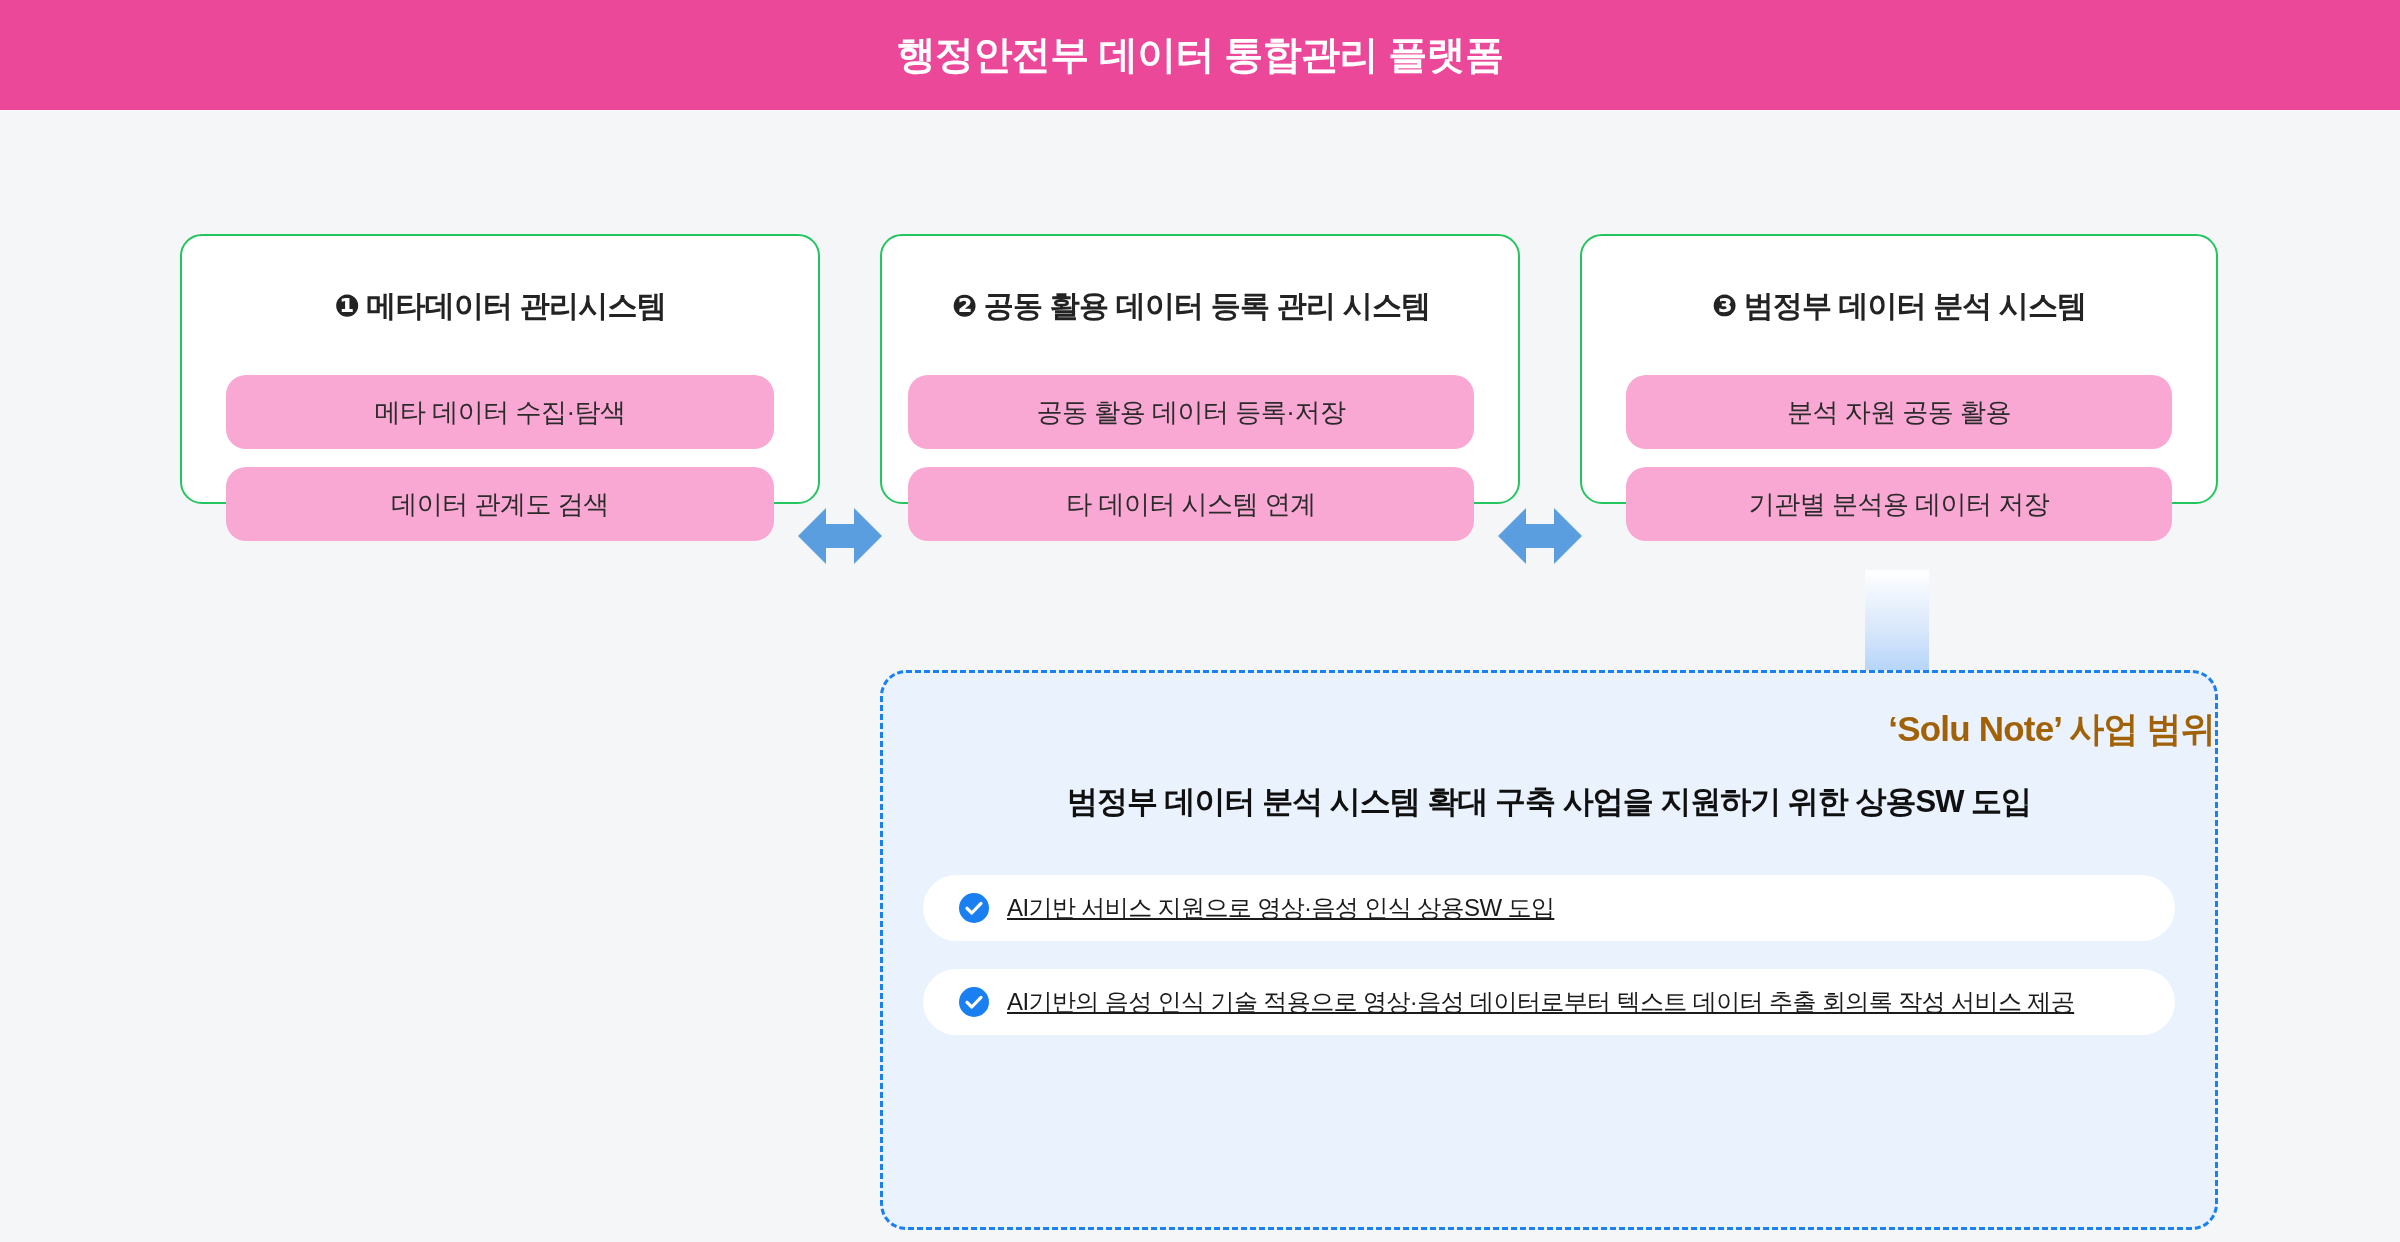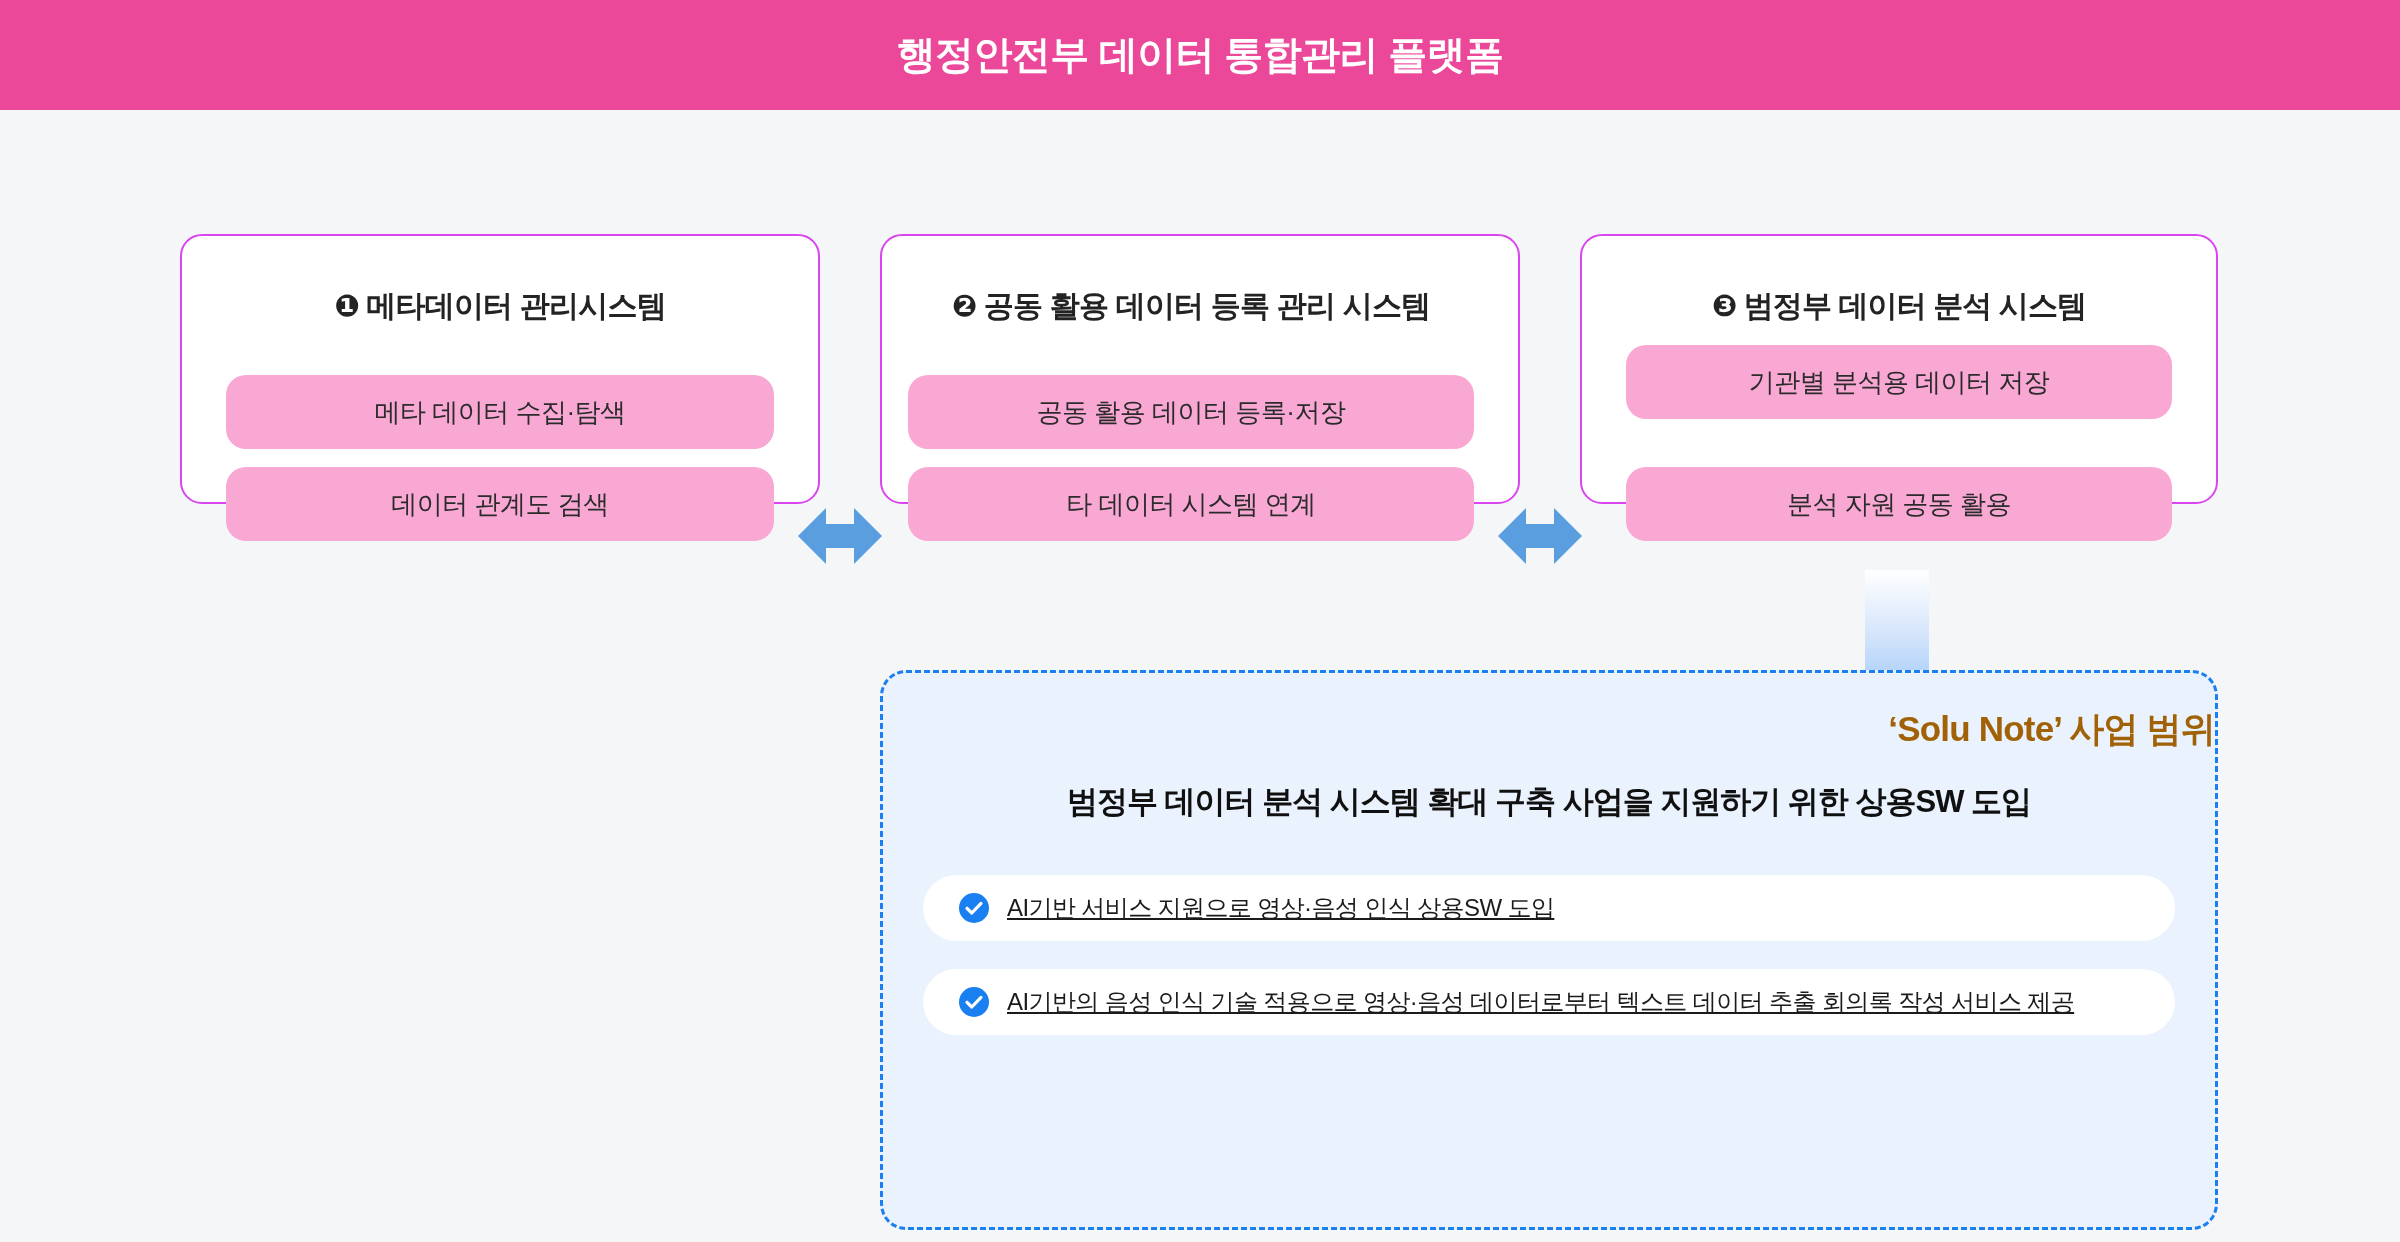--- a/index.html
+++ b/index.html
@@ -42,21 +42,21 @@
     width: 2400px;
     height: 1132px;
   }
 
   
   .card {
     position: absolute;
     top: 124px;
     height: 270px;
     background: #ffffff;
-    border: 2px solid #d946ef;
+    border: 2px solid #22c55e;
     border-radius: 22px;
     box-sizing: border-box;
     padding: 0 44px;
   }
   .card-1 { left: 180px;  width: 640px; }
   .card-2 { left: 880px;  width: 640px; padding-left: 26px; }
   .card-3 { left: 1580px; width: 638px; }
 
   .card-title {
     text-align: center;
@@ -195,22 +195,22 @@
   </div>
 
   <div class="arrow-lr arrow-lr-2">
     <svg viewBox="0 0 88 84" xmlns="http://www.w3.org/2000/svg">
       <path d="M2 42 L30 14 L30 30 L58 30 L58 14 L86 42 L58 70 L58 54 L30 54 L30 70 Z" fill="#5a9ee0"></path>
     </svg>
   </div>
 
   <div class="card card-3">
     <div class="card-title">❸ 범정부 데이터 분석 시스템</div>
+    <div class="pill pill-1">분석 자원 공동 활용</div>
     <div class="pill pill-2">기관별 분석용 데이터 저장</div>
-    <div class="pill pill-1">분석 자원 공동 활용</div>
   </div>
 
   <div class="arrow-down">
     <svg viewBox="0 0 130 250" xmlns="http://www.w3.org/2000/svg">
       <defs>
         <linearGradient id="downGrad" x1="0" y1="0" x2="0" y2="1">
           <stop offset="0%" stop-color="#ffffff"></stop>
           <stop offset="25%" stop-color="#d6e6fb"></stop>
           <stop offset="100%" stop-color="#3b93f2"></stop>
         </linearGradient>

